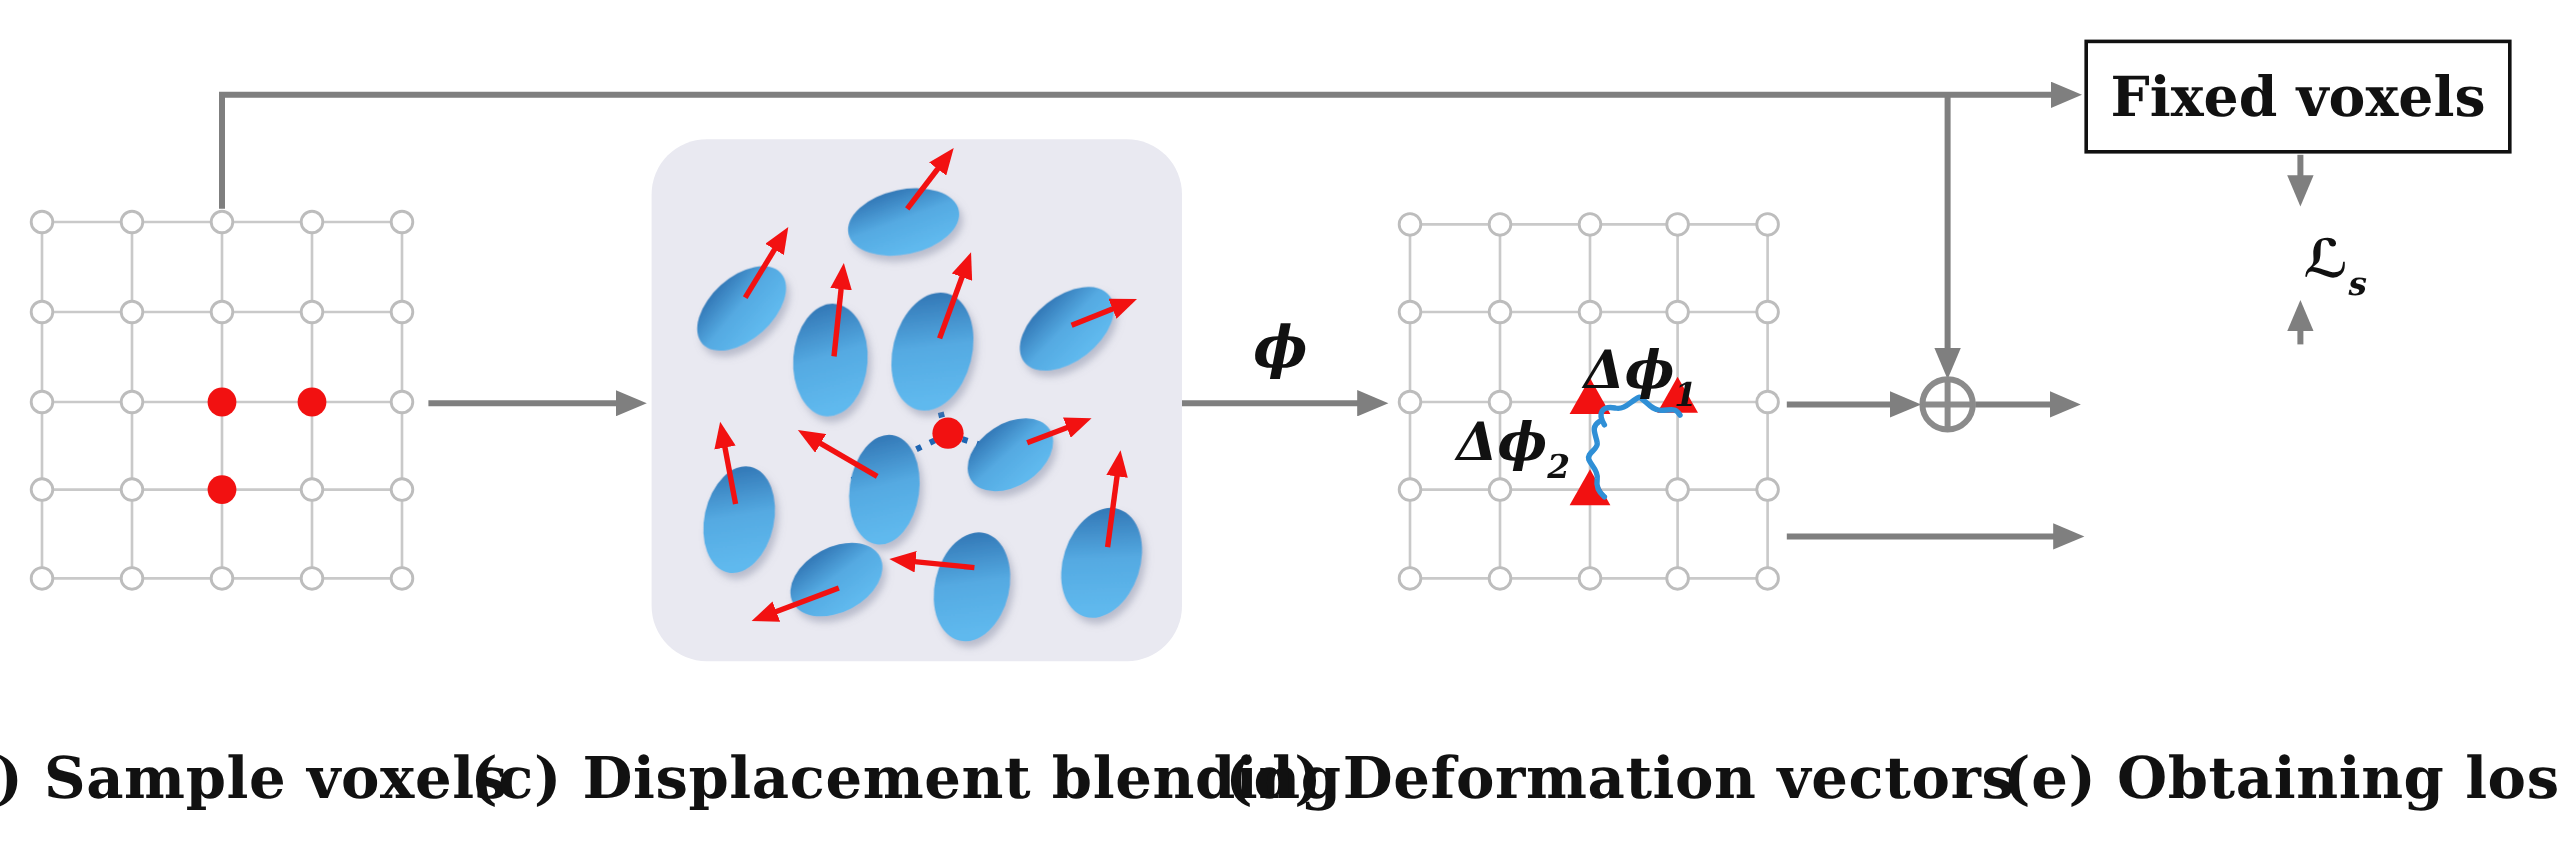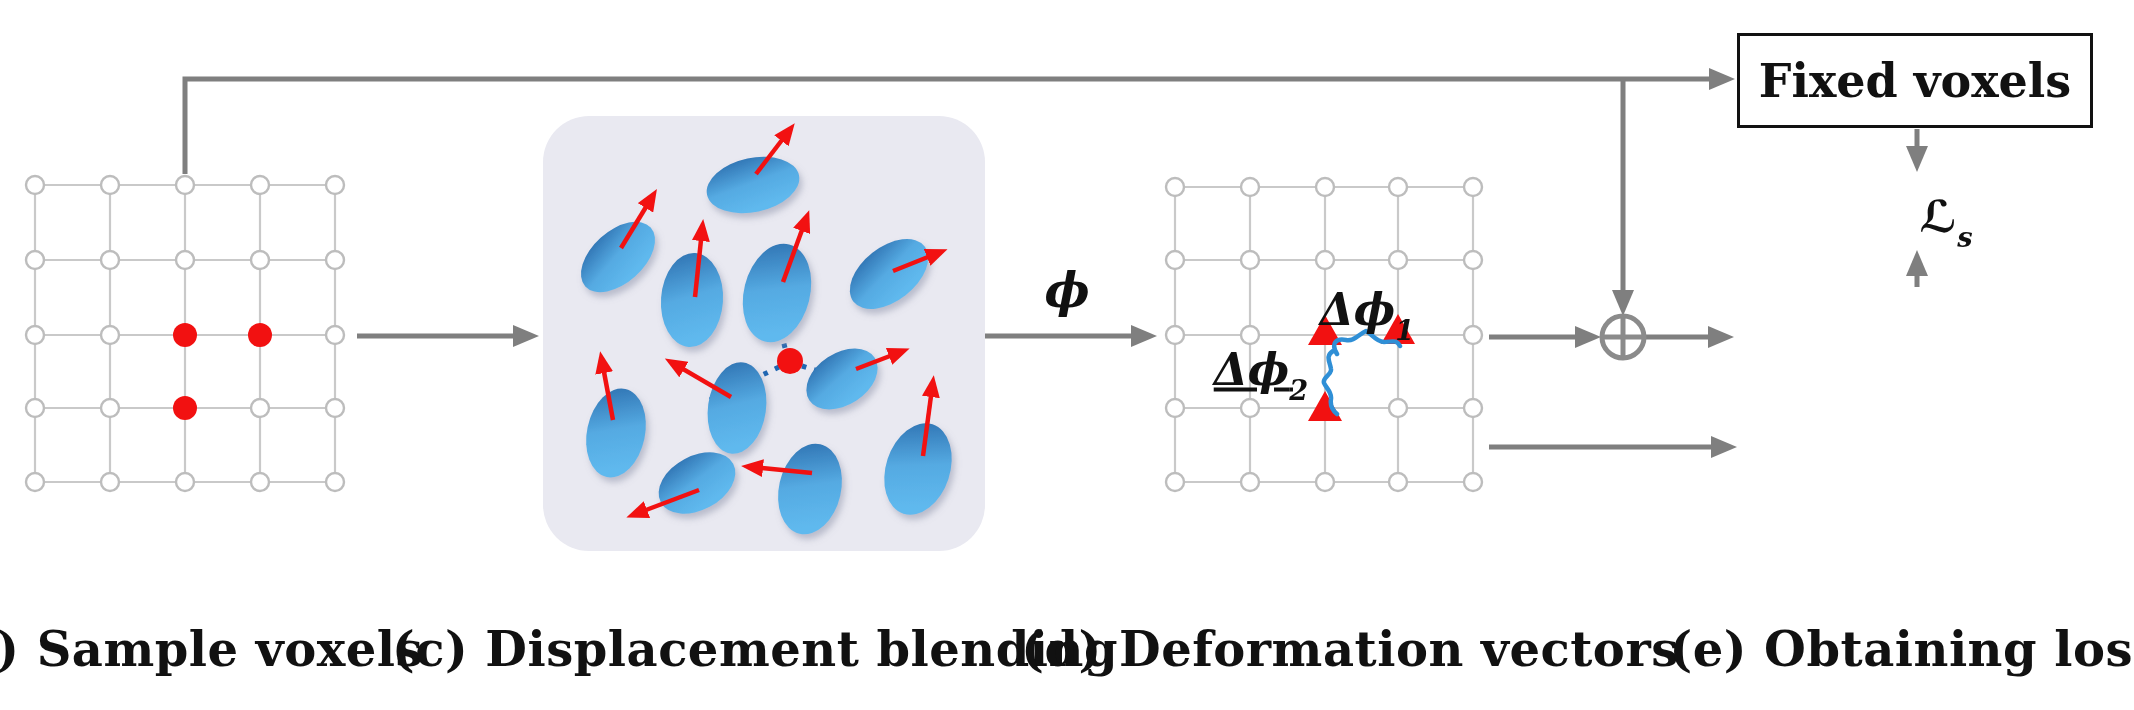--- a/index.html
+++ b/index.html
@@ -194,21 +194,21 @@
 </div>
 
 <div class="abs m phil" style="left:1067px;top:290px;">
   <span>ϕ</span>
 </div>
 
 <div class="abs m mathlbl" style="left:1367px;top:291px;margin-top:18px;">
   <span>Δϕ</span><sub class="msub">1</sub>
 </div>
 
-<div class="abs m mathlbl" style="left:1261px;top:369px;text-decoration:underline;">
+<div class="abs m mathlbl" style="left:1261px;top:369px;">
   <span>Δϕ</span><sub class="msub">2</sub>
 </div>
 
 <div class="abs m mathlbl" style="left:1902px;top:216px;margin-left:44px;">
   <span class="scr">ℒ</span><sub class="msub">s</sub>
 </div>
 
 
 <div class="abs caption" style="left:181px;top:649px;">(b) Sample voxels</div>
 <div class="abs caption" style="left:755px;top:649px;">(c) Displacement blending</div>

